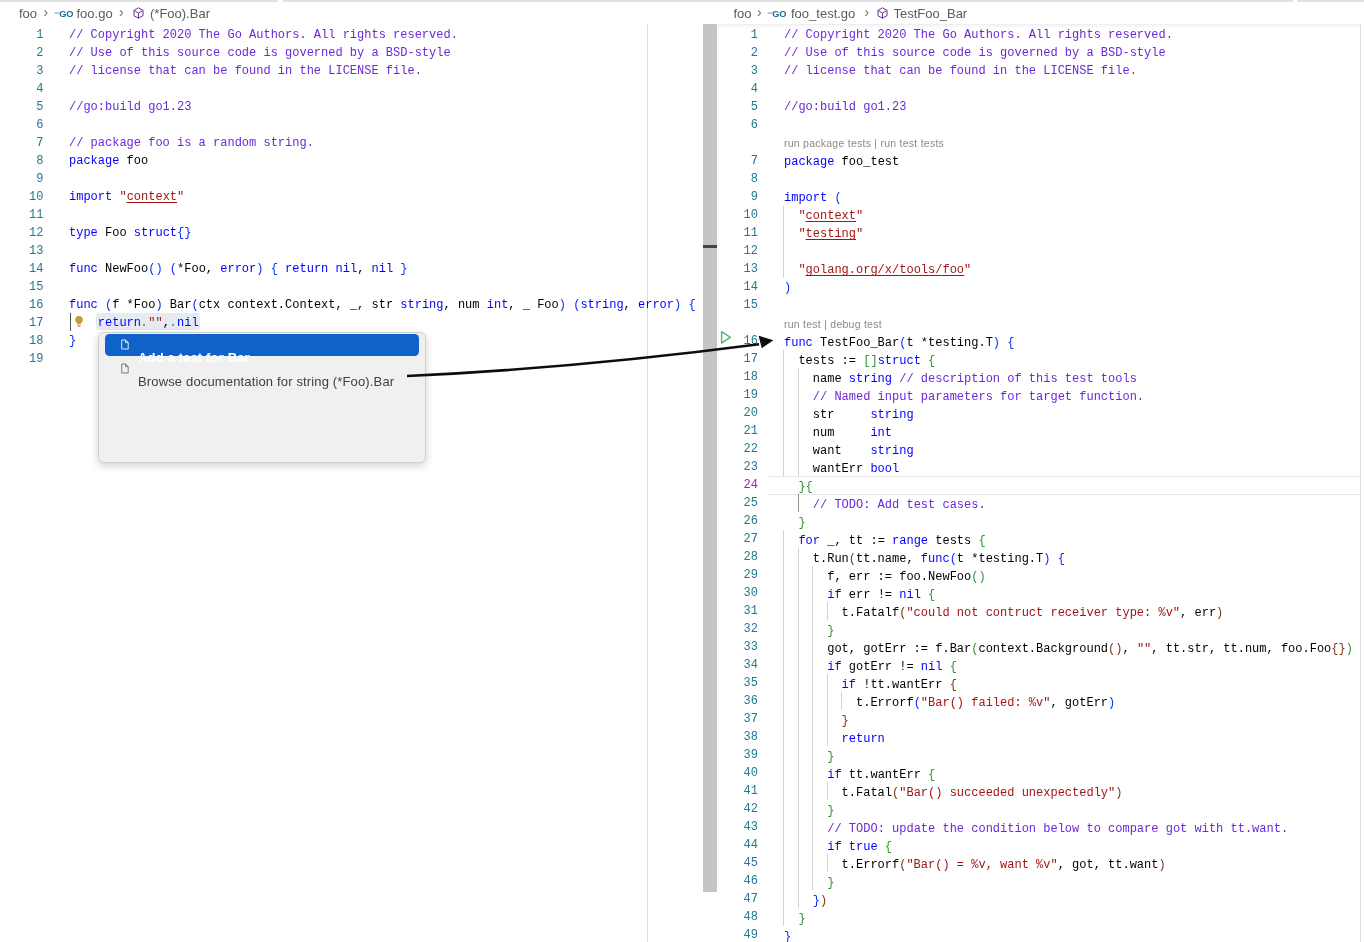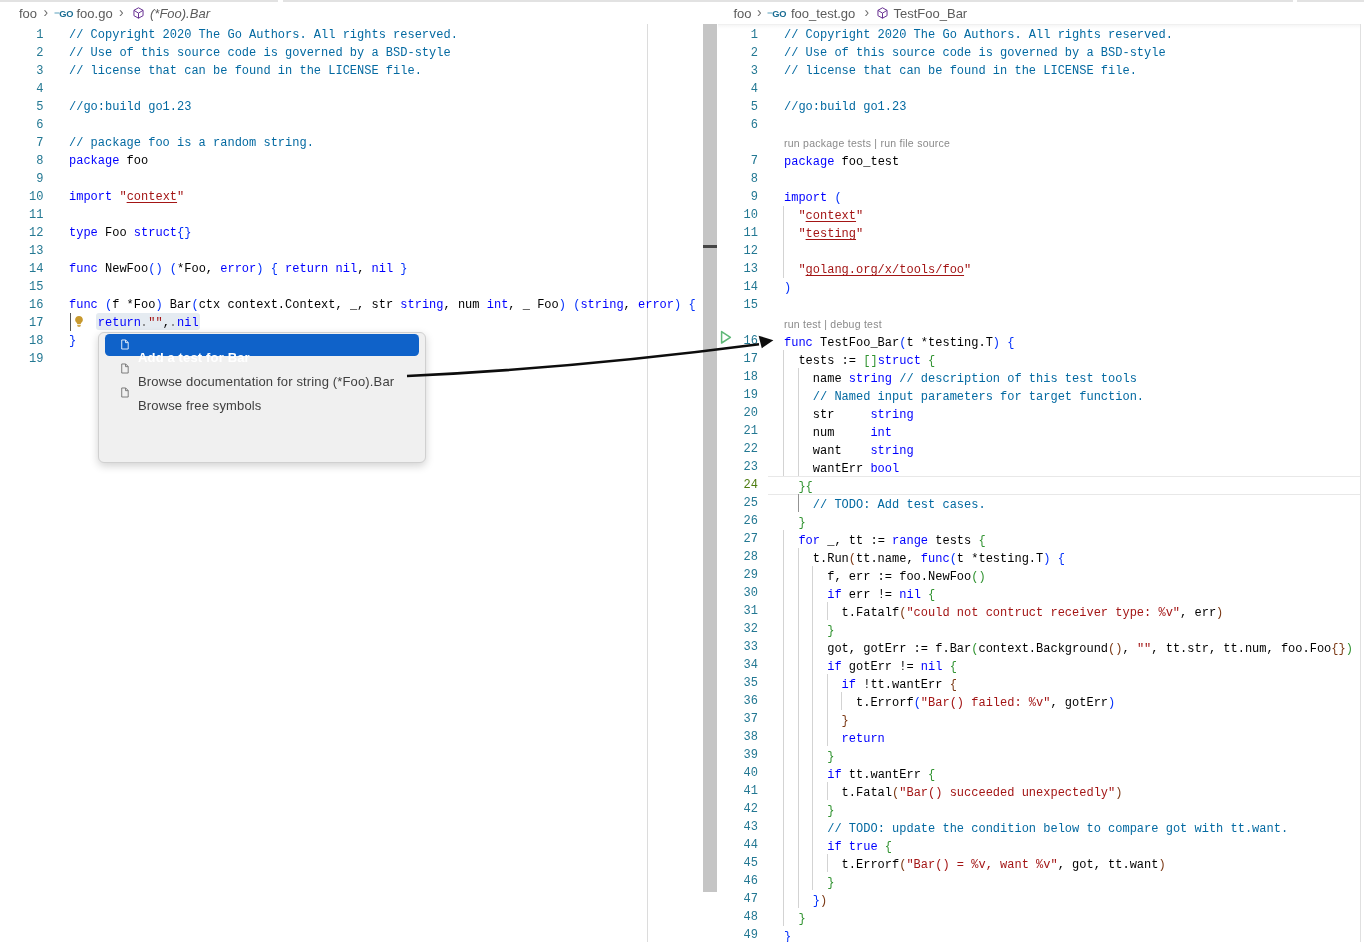--- a/index.html
+++ b/index.html
@@ -2,27 +2,27 @@
 <html><head>
 <meta charset="utf-8">
 <style>
 * { margin:0; padding:0; box-sizing:border-box; }
 html,body { width:1364px; height:942px; background:#ffffff; overflow:hidden; font-family:"Liberation Sans",sans-serif; }
 .abs { position:absolute; }
 pre { margin:0; font:12px/18px "Liberation Mono",monospace; color:#000; }
 .gut { text-align:right; color:#237893; }
 .k { color:#0000ff; }
 .s { color:#a31515; }
-.c { color:#0369a1; }
+.c { color:#6d28d9; }
 .b1 { color:#0431fa; }
 .b2 { color:#319331; }
 .b3 { color:#7b3814; }
 .u { text-decoration:underline; text-underline-offset:2px; text-decoration-thickness:1px; }
 .cl { font-family:"Liberation Sans",sans-serif; font-size:10.5px; color:#8a8a8a; letter-spacing:0.25px; }
-.ag { color:#4d7c0f; }
+.ag { color:#a21caf; }
 .ig { position:absolute; width:1px; height:18px; background:#d3d3d3; }
 .igd { background:#939393; width:1.2px; }
 .ct { position:absolute; top:6.5px; font-size:13px; line-height:13px; color:#5c5c5c; white-space:pre; }
 .cv { position:absolute; top:4.5px; font-size:14px; line-height:14px; color:#6e6e6e; }
 .menu { position:absolute; left:98px; top:332px; width:328px; height:131px; background:#f0f0f0; border:1px solid #d0d0d0; border-radius:6px; box-shadow:0 3px 9px rgba(0,0,0,0.18); z-index:30; }
 .mhdr { font-size:12.5px; font-weight:bold; color:#757575; padding:10px 0 0 15px; height:29px; letter-spacing:0.1px; }
 .mitem { position:relative; height:24px; display:flex; align-items:center; font-size:13px; color:#3f3f3f; letter-spacing:0.15px; }
 .mitem .ic { position:absolute; left:20px; top:5px; }
 .mitem .tx { position:absolute; left:39px; top:17px; }
 .msel { position:absolute; left:6px; right:6px; top:1px; bottom:1px; background:#0f62c9; border-radius:4.5px; }
@@ -43,21 +43,21 @@
   <span class="cv" style="left:43.5px;">›</span>
   <svg class="abs" style="left:54px;top:7px;" width="20" height="12" viewBox="0 0 20 12">
       <line x1="0.5" y1="6" x2="5.5" y2="6" stroke="#a4cbdb" stroke-width="1.8"></line>
       <text x="5.3" y="9.8" font-family="Liberation Sans" font-weight="bold" font-size="9.3" letter-spacing="-0.4" fill="#1b6d93">GO</text>
     </svg>
   <span class="ct" style="left:76.5px;">foo.go</span>
   <span class="cv" style="left:119px;">›</span>
   <svg class="abs" style="left:131.5px;top:5.5px;" width="13" height="14" viewBox="0 0 16 16">
       <path fill="none" stroke="#652d90" stroke-width="1.2" d="M8 1.6 L13.6 4.7 L13.6 11.3 L8 14.4 L2.4 11.3 L2.4 4.7 Z M8 8.2 L8 14.4 M8 8.2 L2.4 4.7 M8 8.2 L13.6 4.7"></path>
     </svg>
-  <span class="ct" style="left:150px;font-style:italic;">(*Foo).Bar</span>
+  <span class="ct" style="left:150px;">(*Foo).Bar</span>
 </div>
 
 <div class="abs" style="z-index:6;">
   <span class="ct" style="left:733.5px;">foo</span>
   <span class="cv" style="left:757px;">›</span>
   <svg class="abs" style="left:767px;top:7px;" width="20" height="12" viewBox="0 0 20 12">
       <line x1="0.5" y1="6" x2="5.5" y2="6" stroke="#a4cbdb" stroke-width="1.8"></line>
       <text x="5.3" y="9.8" font-family="Liberation Sans" font-weight="bold" font-size="9.3" letter-spacing="-0.4" fill="#1b6d93">GO</text>
     </svg>
   <span class="ct" style="left:791px;">foo_test.go</span>
@@ -260,21 +260,21 @@
 46
 47
 48
 49</pre>
 <pre class="abs" style="left:784px;top:26px;z-index:2;"><span class="c">// Copyright 2020 The Go Authors. All rights reserved.</span>
 <span class="c">// Use of this source code is governed by a BSD-style</span>
 <span class="c">// license that can be found in the LICENSE file.</span>
 
 <span class="c">//go:build go1.23</span>
 
-<span class="cl">run package tests | run file source</span>
+<span class="cl">run package tests | run test tests</span>
 <span class="k">package</span> foo_test
 
 <span class="k">import</span> <span class="b1">(</span>
   <span class="s">"<span class="u">context</span>"</span>
   <span class="s">"<span class="u">testing</span>"</span>
 
   <span class="s">"<span class="u">golang.org/x/tools/foo</span>"</span>
 <span class="b1">)</span>
 
 <span class="cl">run test | debug test</span>
@@ -331,25 +331,18 @@
       </svg>
       <span class="tx msel2" style="z-index:2">Add a test for Bar</span>
     </div>
   <div class="mitem">
       <svg class="ic" width="11.5" height="13" viewBox="0 0 16 16">
         <path fill="none" stroke="#6b6b6b" stroke-width="1.2" d="M3.8 1.7 H9.3 L12.8 5.2 V14.3 H3.8 Z"></path>
         <path fill="none" stroke="#6b6b6b" stroke-width="1.2" d="M9.1 1.9 V5.4 H12.6"></path>
       </svg>
       <span class="tx">Browse documentation for string (*Foo).Bar</span>
     </div>
-  <div class="mitem">
-      <svg class="ic" width="11.5" height="13" viewBox="0 0 16 16">
-        <path fill="none" stroke="#6b6b6b" stroke-width="1.2" d="M3.8 1.7 H9.3 L12.8 5.2 V14.3 H3.8 Z"></path>
-        <path fill="none" stroke="#6b6b6b" stroke-width="1.2" d="M9.1 1.9 V5.4 H12.6"></path>
-      </svg>
-      <span class="tx">Browse free symbols</span>
-    </div>
 </div>
 
 <svg class="abs" style="left:0;top:0;z-index:40;pointer-events:none;" width="1364" height="942" viewBox="0 0 1364 942">
 <path d="M407 376 C 540 370, 650 358.5, 759 344.3" fill="none" stroke="#0d0d0d" stroke-width="2.6"></path>
 <path d="M773.4 340.2 L758.6 335.7 L761.8 348.2 Z" fill="#0d0d0d"></path>
 </svg>
 
 </body></html>

